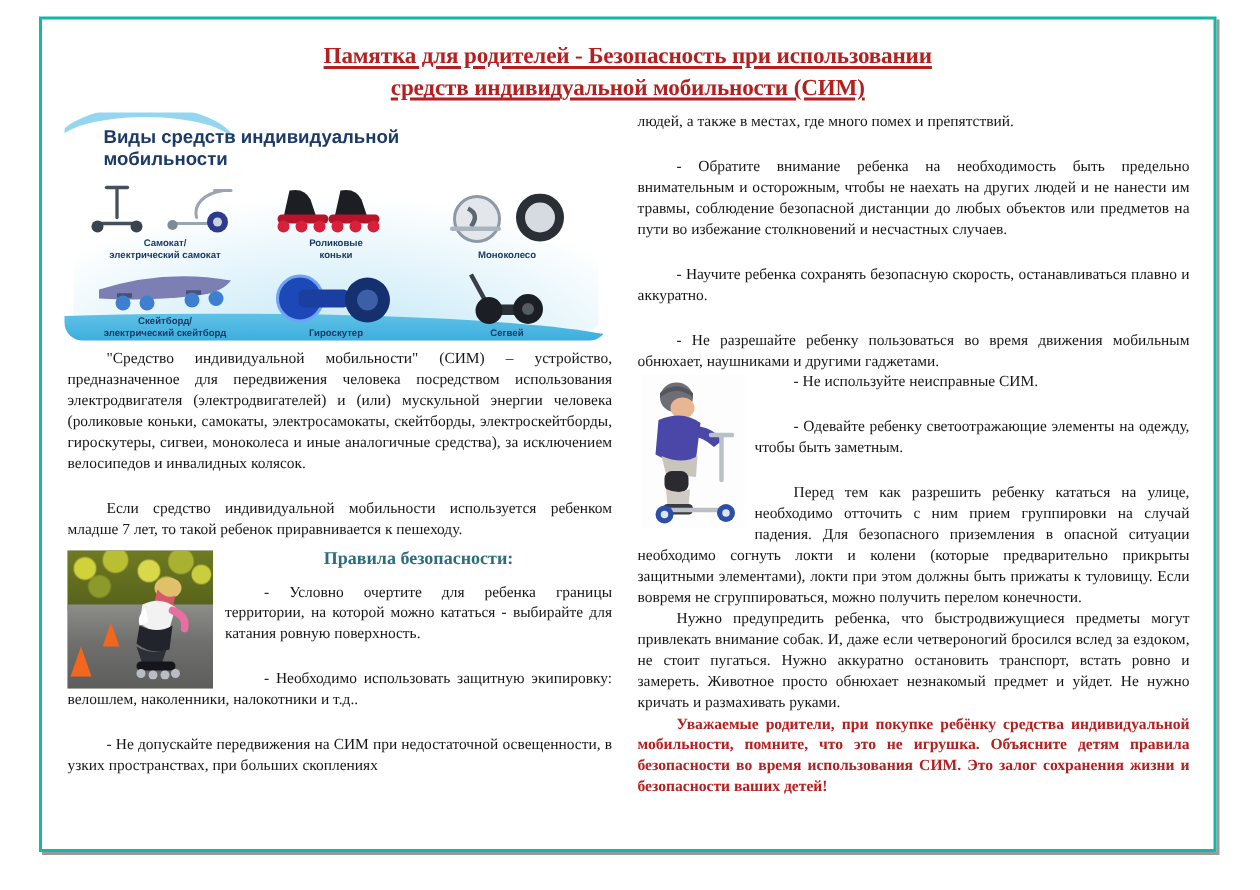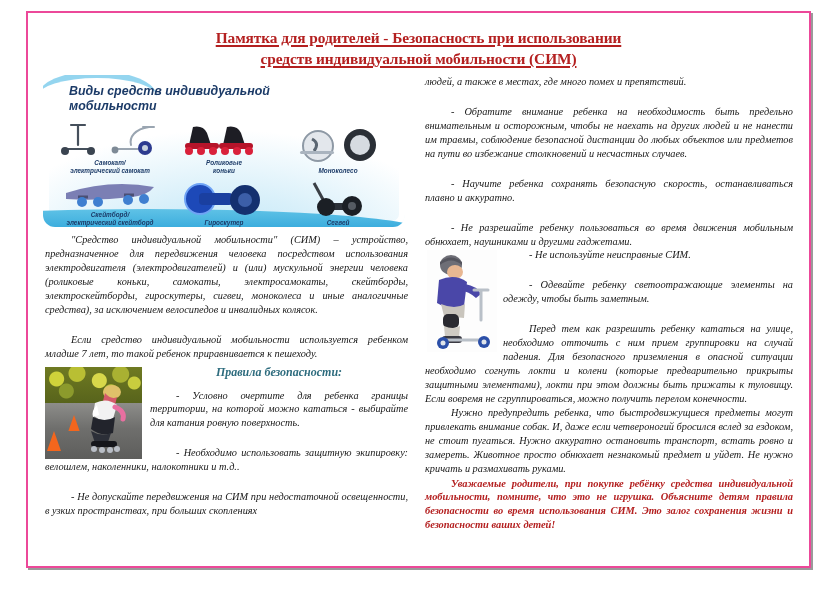--- a/index.html
+++ b/index.html
@@ -15,21 +15,21 @@
     -webkit-font-smoothing: antialiased;
   }
 
   
   #page-frame {
     position: absolute;
     left: 26px;
     top: 11px;
     width: 785px;
     height: 557px;
-    border: 2px solid #ec4899;
+    border: 2px solid #14b8a6;
     box-shadow: 2px 2px 0 #9a9a9a;
     background: #fff;
     box-sizing: border-box;
     overflow: hidden;
   }
 
   
   #doc-title {
     margin: 14px 18px 0 18px;
     text-align: center;
@@ -48,21 +48,20 @@
 
   
   #columns {
     position: absolute;
     top: 62px;
     left: 0;
     right: 0;
     bottom: 0;
     display: flex;
     gap: 0;
-    font-style: italic;
   }
   .col {
     box-sizing: border-box;
   }
   #col-left  { width: 392px; padding: 0 10px 0 17px; }
   #col-right { width: 393px; padding: 0 16px 0 7px; }
 
   .body-text {
     font-size: 10.3px;
     line-height: 1.355;

